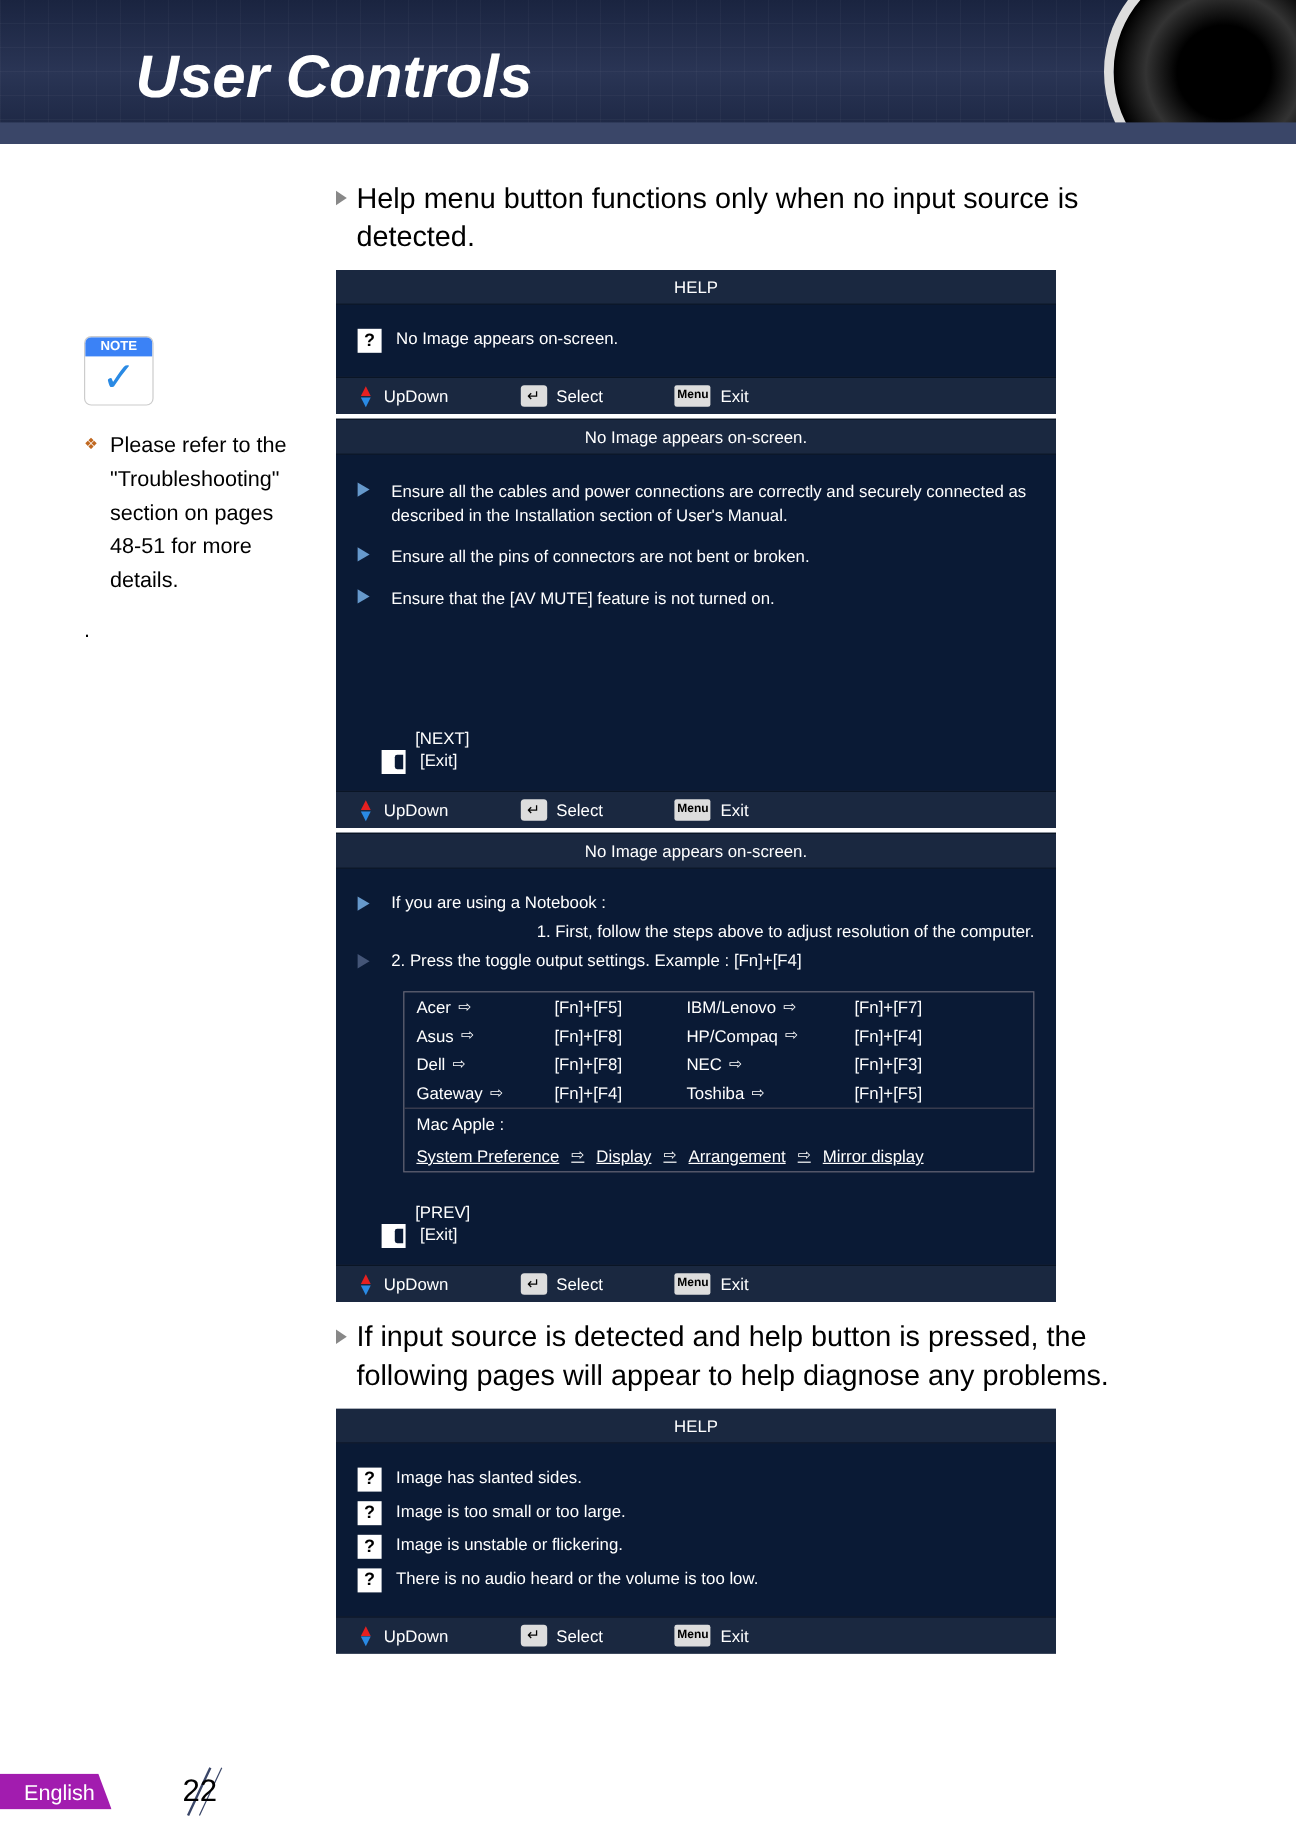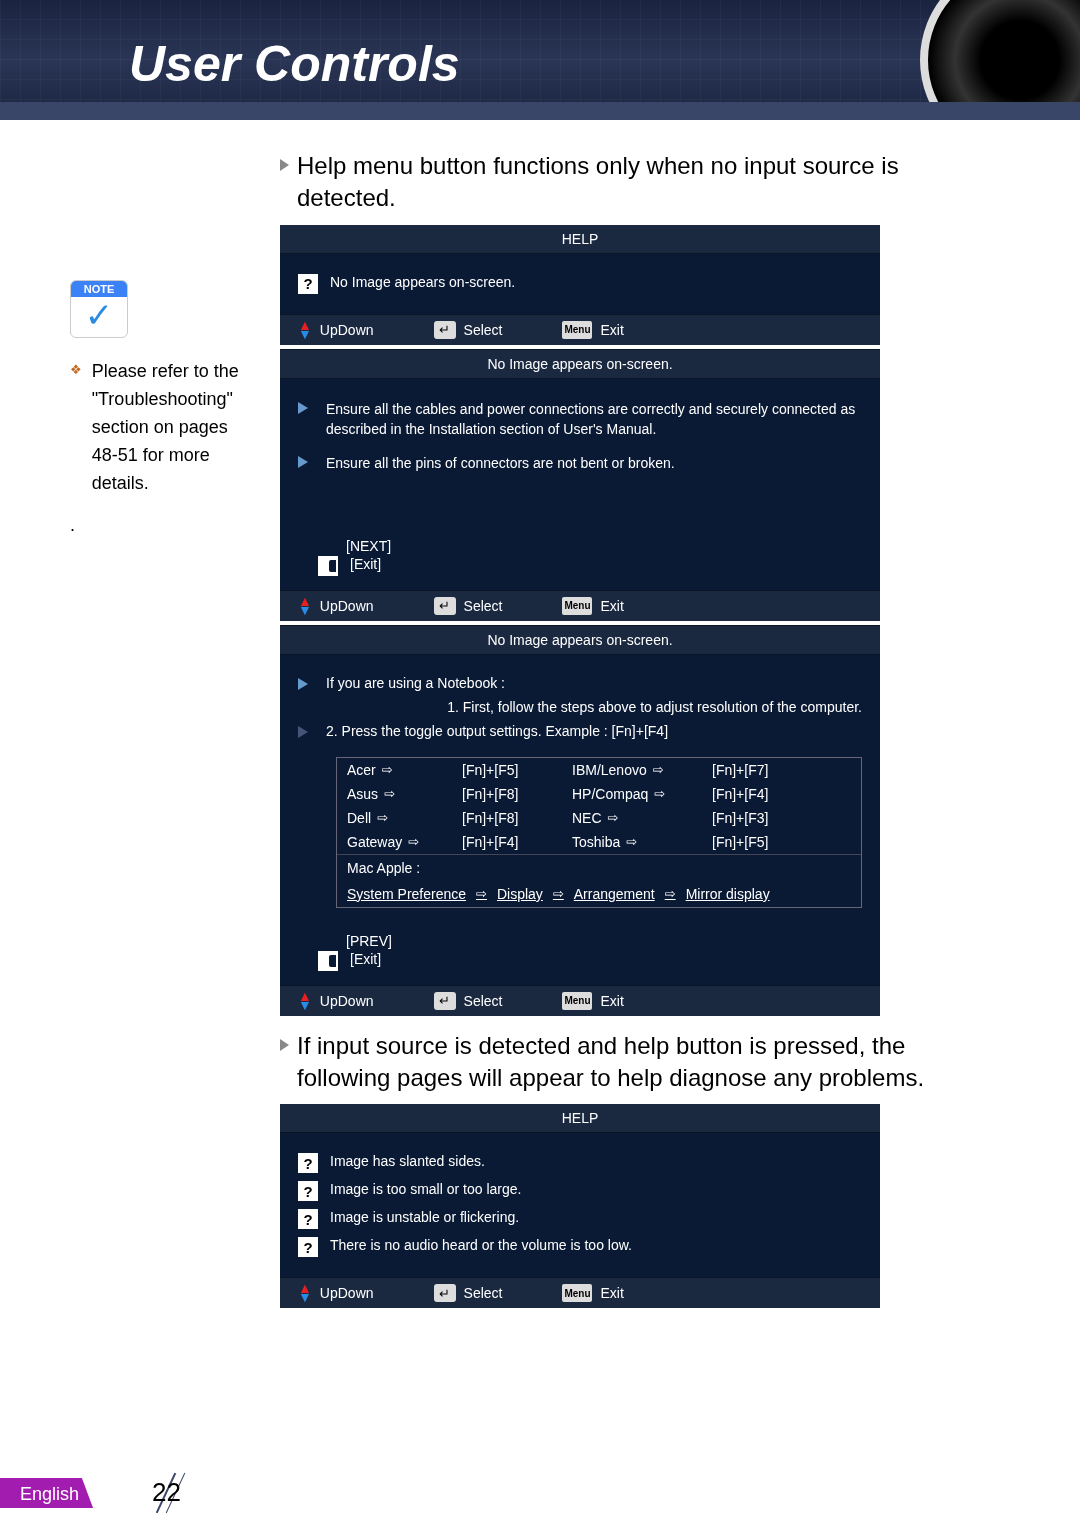--- a/index.html
+++ b/index.html
@@ -9,21 +9,21 @@
     width: 100%; height: 120px;
     background: linear-gradient(to bottom, #1a2440 0%, #2a3555 50%, #1a2440 100%);
     position: relative; overflow: hidden;
   }
   .header::before {
     content: ''; position: absolute; inset: 0;
     background-image: repeating-linear-gradient(0deg, rgba(255,255,255,0.03) 0, rgba(255,255,255,0.03) 1px, transparent 1px, transparent 20px),
                       repeating-linear-gradient(90deg, rgba(255,255,255,0.03) 0, rgba(255,255,255,0.03) 1px, transparent 1px, transparent 20px);
   }
   .header-stripe { position: absolute; bottom: 0; left: 0; right: 0; height: 18px; background: #3a4668; }
-  .header-title { position: absolute; left: 129px; top: 35px; color: #fff; font-size: 50px; font-style: italic; font-weight: bold; }
+  .header-title { position: absolute; left: 113px; top: 35px; color: #fff; font-size: 50px; font-style: italic; font-weight: bold; }
   
   .lens-corner {
     position: absolute; top: -40px; right: -40px; width: 200px; height: 200px;
     border-radius: 50%; background: radial-gradient(circle, #000 30%, #333 50%, #000 70%);
     border: 8px solid #ddd;
   }
 
   .content { padding: 30px 90px 0 70px; position: relative; }
 
   .intro-line { display: flex; align-items: flex-start; margin-left: 210px; margin-bottom: 10px; }
@@ -81,21 +81,21 @@
     display: inline-flex; width: 30px; height: 18px; background: #ddd; color: #000;
     align-items: center; justify-content: center; margin-right: 8px; font-size: 10px; font-weight: bold; border-radius: 2px;
   }
 
   .osd-subtitle { text-align: center; padding: 6px 0; background: #1a2840; border-top: 1px solid #0a1525; border-bottom: 1px solid #0a1525; }
   
   .osd-tips .osd-row { margin-bottom: 14px; }
   .osd-tips .tip-text { line-height: 1.45; }
 
   .spacer { height: 50px; }
-  .nav-links { margin-left: 20px; }
+  .nav-links { margin-top: 35px; margin-left: 20px; }
   .nav-links .osd-row { margin-bottom: 2px; }
 
   .fn-table { margin: 18px 0 0 38px; }
   .fn-table-inner { border: 1px solid #667; }
   .fn-row-line { display: flex; }
   .fn-cell { padding: 4px 10px; font-size: 14px; display: flex; align-items: center; }
   .fn-brand { width: 115px; }
   .fn-key { width: 110px; }
   .arrow-r { margin: 0 6px; font-size: 13px; }
   .mac-row { padding: 5px 10px; border-top: 1px solid #445; }
@@ -166,20 +166,24 @@
   <div class="osd-panel">
     <div class="osd-subtitle">No Image appears on-screen.</div>
     <div class="osd-body osd-tips">
       <div class="osd-row">
           <span class="play-bullet"></span>
           <span class="tip-text">Ensure all the cables and power connections are correctly and securely connected as described in the Installation section of User's Manual.</span>
         </div>
       <div class="osd-row">
           <span class="play-bullet"></span>
           <span class="tip-text">Ensure all the pins of connectors are not bent or broken.</span>
+        </div>
+      <div class="osd-row">
+          <span class="play-bullet"></span>
+          <span class="tip-text">Ensure that the [AV MUTE] feature is not turned on.</span>
         </div>
       <div class="spacer"></div>
       <div class="nav-links">
         <div class="osd-row">
             <span style="width:28px"></span>
             <span>[NEXT]</span>
           </div>
         <div class="osd-row">
             <span class="exit-icon"></span>
             <span>[Exit]</span>

